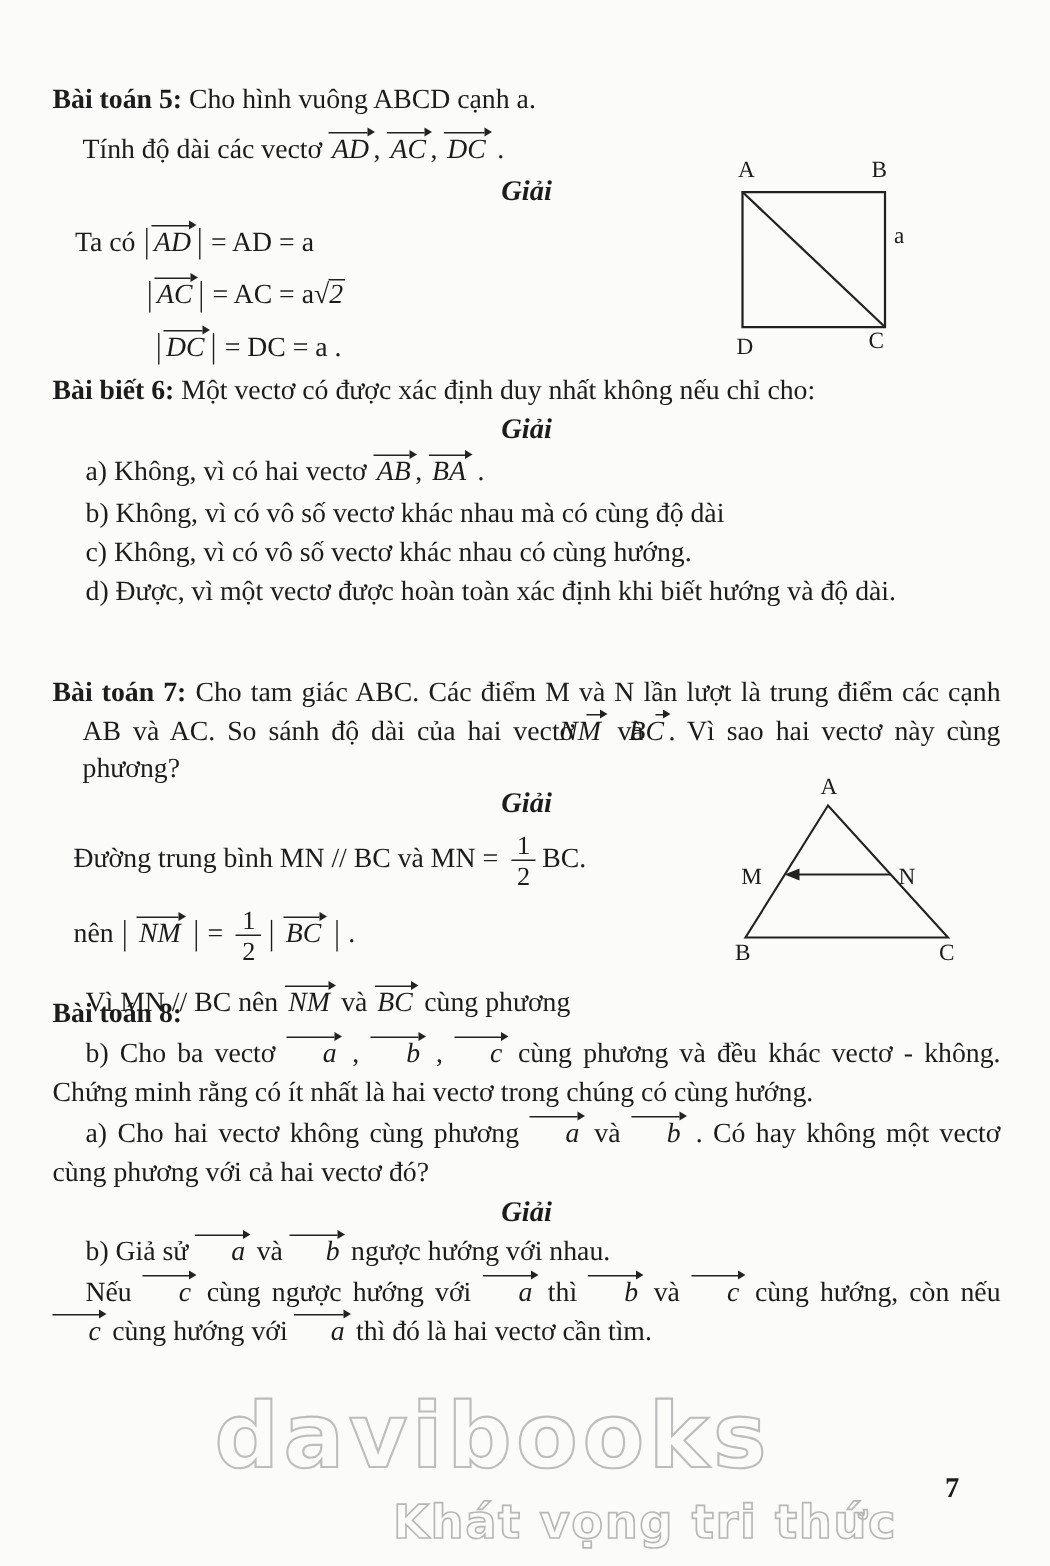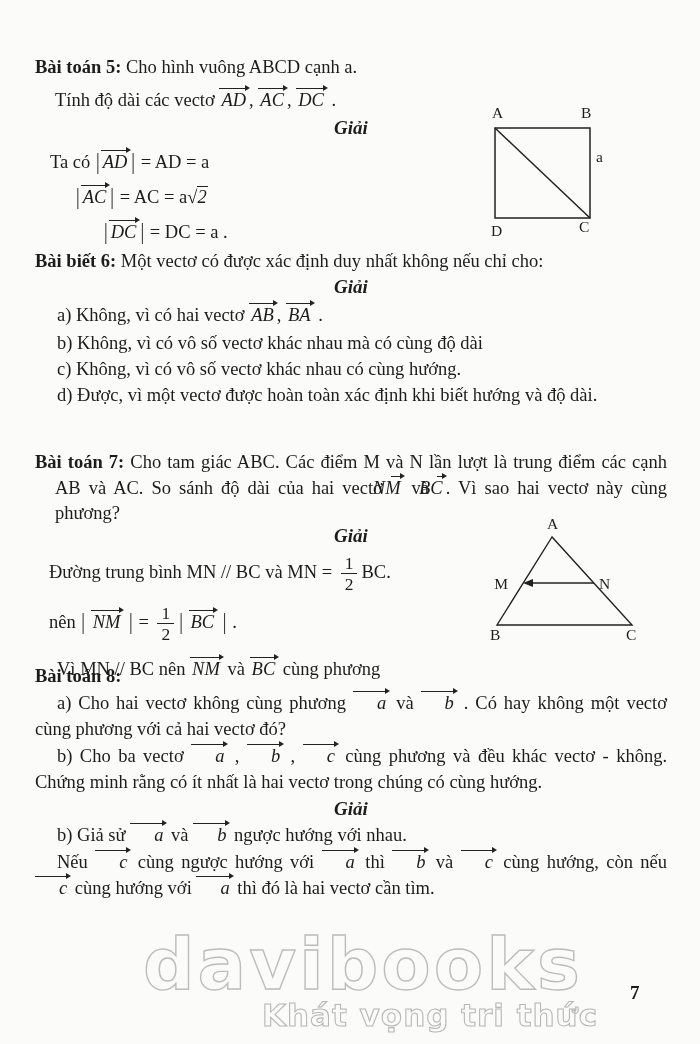--- a/index.html
+++ b/index.html
@@ -34,41 +34,41 @@
   .rad{letter-spacing:-1px;}
   .mline{margin-top:9px;}
   .opts{display:grid;grid-template-columns:288px 1fr;padding-left:22px;}
   .ans{padding-left:22px;}
   .hang{padding-left:20px;text-indent:-20px;}
   .ind{text-indent:22px;}
   .fig{position:absolute;}
   .fig text{font-family:"Liberation Serif",serif;font-size:15.5px;fill:#1d1d1d;}
   .wm{position:absolute;font-family:"DejaVu Sans",sans-serif;font-weight:bold;
       color:transparent;-webkit-text-stroke:1.4px #bdbdbd;white-space:nowrap;line-height:1;}
-  #wm-brand{left:143px;top:928px;font-size:72px;letter-spacing:3px;}
+  #wm-brand{left:143px;top:928px;font-size:60px;letter-spacing:3px;}
   #wm-slogan{left:262px;top:1000px;font-size:31px;letter-spacing:1px;-webkit-text-stroke:1.1px #b7b7b7;}
   #pageno{position:absolute;left:630px;top:982px;font-weight:bold;font-size:19px;}
 </style>
 </head>
 <body>
 
 <div class="page">
 
   <section class="sec" id="sec5">
     <p style="margin:0">
       <span class="ttl">Bài toán 5:</span><span> Cho hình vuông ABCD cạnh a.</span>
     </p>
     <p style="margin:7px 0 0 20px">
       <span>Tính độ dài các vectơ </span><span class="vec">AD</span><span>, </span><span class="vec">AC</span><span>, </span><span class="vec">DC</span><span> .</span>
     </p>
     <div class="giai" style="margin-top:2px">Giải</div>
     <div class="mline" style="margin-left:15px">
       <span>Ta có </span><span class="bar">|</span><span class="vec">AD</span><span class="bar">|</span><span class="mi"> = AD = a</span>
     </div>
-    <div class="mline" style="margin-left:40px">
+    <div class="mline" style="margin-left:62px">
       <span class="bar">|</span><span class="vec">AC</span><span class="bar">|</span><span class="mi"> = AC = a</span><span class="rad">√</span><span class="rdc">2</span>
     </div>
     <div class="mline" style="margin-left:68px">
       <span class="bar">|</span><span class="vec">DC</span><span class="bar">|</span><span class="mi"> = DC = a .</span>
     </div>
   </section>
 
   <svg class="fig" style="left:478px;top:100px" width="145" height="140" viewBox="0 0 145 140">
     <path d="M17,28 H112 V118 H17 Z" fill="none" stroke="#222" stroke-width="1.5"></path>
     <line x1="17" y1="28" x2="112" y2="118" stroke="#222" stroke-width="1.5"></line>
@@ -121,24 +121,24 @@
     <text x="79" y="17">A</text>
     <text x="22" y="128">B</text>
     <text x="158" y="128">C</text>
     <text x="40" y="77" text-anchor="end">M</text>
     <text x="131" y="77">N</text>
   </svg>
 
   <section class="sec" id="sec8">
     <p class="ttl" style="margin:0">Bài toán 8:</p>
     <p class="just ind" style="margin:0">
-      <span>a) Cho hai vectơ không cùng phương </span><span class="vec">a</span><span> và </span><span class="vec">b</span><span> . Có hay không một vectơ cùng phương với cả hai vectơ đó?</span>
+      <span>b) Cho ba vectơ </span><span class="vec">a</span><span> , </span><span class="vec">b</span><span> , </span><span class="vec">c</span><span> cùng phương và đều khác vectơ - không. Chứng minh rằng có ít nhất là hai vectơ trong chúng có cùng hướng.</span>
     </p>
     <p class="just ind" style="margin:0">
-      <span>b) Cho ba vectơ </span><span class="vec">a</span><span> , </span><span class="vec">b</span><span> , </span><span class="vec">c</span><span> cùng phương và đều khác vectơ - không. Chứng minh rằng có ít nhất là hai vectơ trong chúng có cùng hướng.</span>
+      <span>a) Cho hai vectơ không cùng phương </span><span class="vec">a</span><span> và </span><span class="vec">b</span><span> . Có hay không một vectơ cùng phương với cả hai vectơ đó?</span>
     </p>
     <div class="giai">Giải</div>
     <p class="ind" style="margin:0">
       <span>b) Giả sử </span><span class="vec">a</span><span> và </span><span class="vec">b</span><span> ngược hướng với nhau.</span>
     </p>
     <p class="just ind" style="margin:0">
       <span>Nếu </span><span class="vec">c</span><span> cùng ngược hướng với </span><span class="vec">a</span><span> thì </span><span class="vec">b</span><span> và </span><span class="vec">c</span><span> cùng hướng, còn nếu </span><span class="vec">c</span><span> cùng hướng với </span><span class="vec">a</span><span> thì đó là hai vectơ cần tìm.</span>
     </p>
   </section>
 

